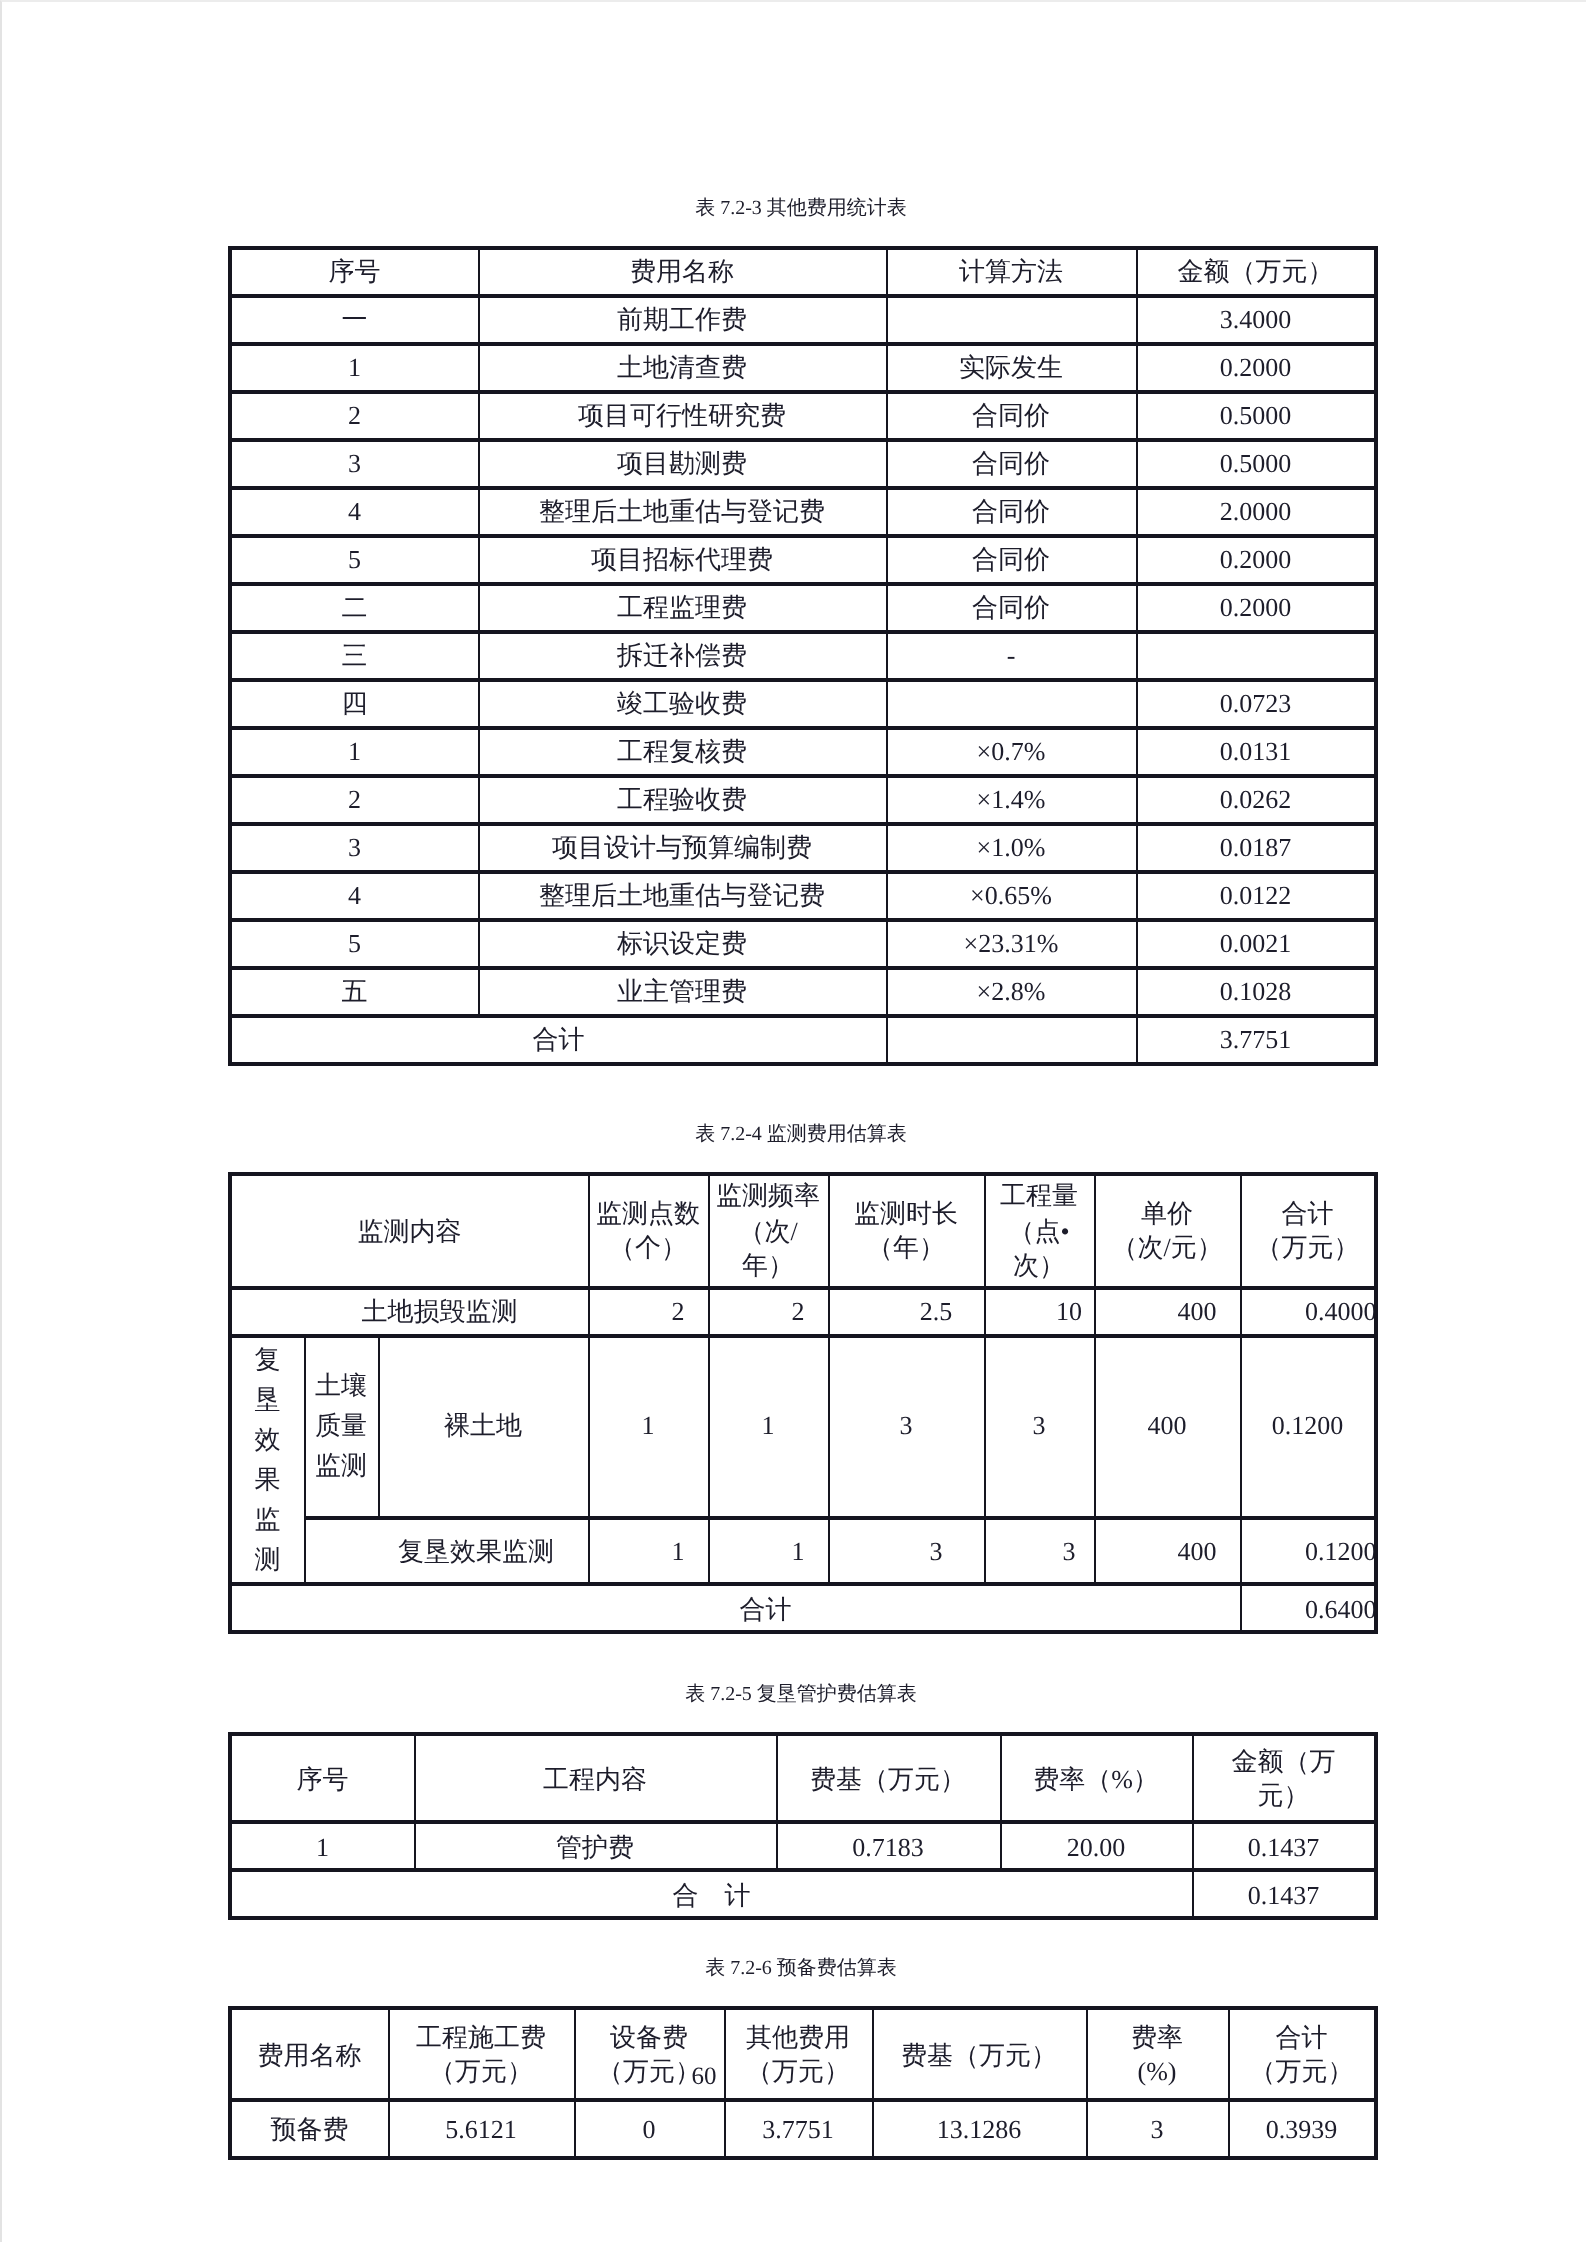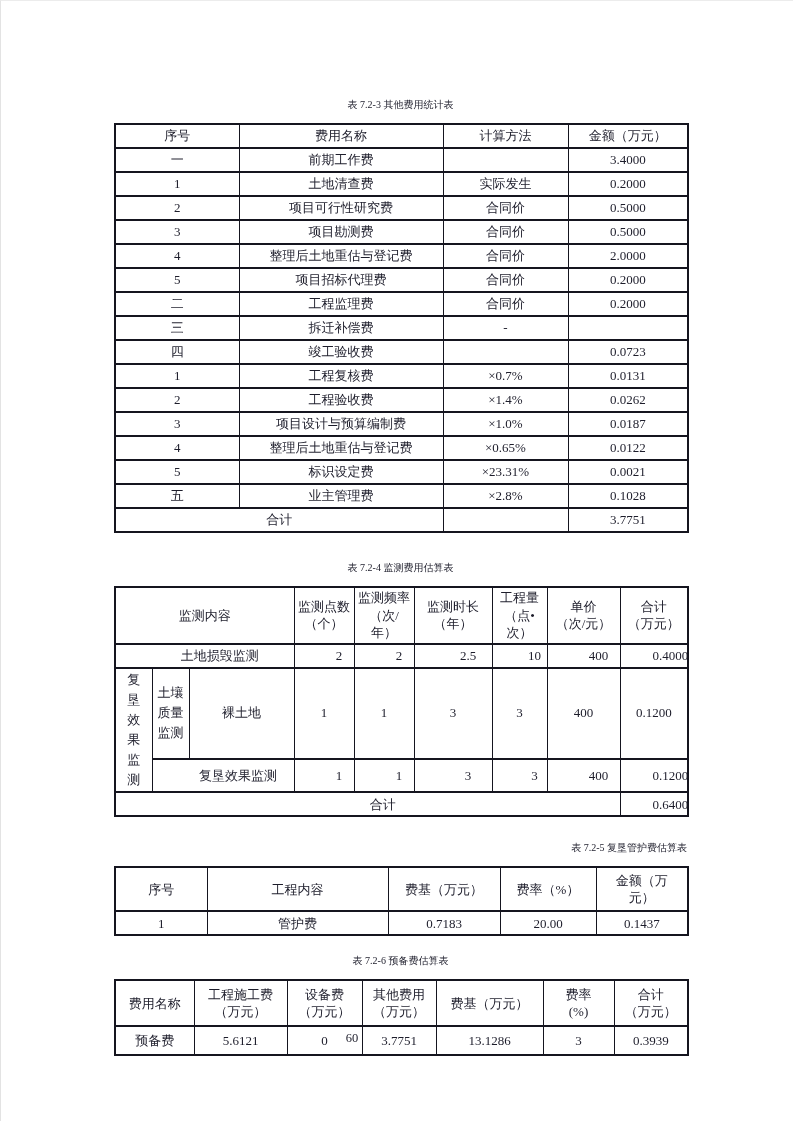--- a/index.html
+++ b/index.html
@@ -21,21 +21,21 @@
   }
   .tbl-title{
     text-align:center;
     font-weight:normal;
     font-size:10px;
     line-height:18px;
     margin:0;
   }
   #title1{margin-top:95px;margin-bottom:9px;}
   #title2{margin-top:26px;margin-bottom:9px;text-align:center;}
-  #title3{margin-top:22px;margin-bottom:9px;text-align:right;}
+  #title3{margin-top:22px;margin-bottom:9px;}
   #title4{margin-top:16px;margin-bottom:9px;}
   table{
     border-collapse:collapse;
     table-layout:fixed;
     width:573px;
     border:2px solid #15151f;
   }
   th,td{
     border:1px solid #15151f;
     border-top-width:2px;
@@ -273,20 +273,24 @@
       </tr>
     </thead>
     <tbody>
       <tr>
         <td>1</td>
         <td>管护费</td>
         <td>0.7183</td>
         <td>20.00</td>
         <td>0.1437</td>
       </tr>
+      <tr>
+        <td colspan="4">合　计</td>
+        <td>0.1437</td>
+      </tr>
     </tbody>
   </table>
 
   <p class="tbl-title" id="title4">表 7.2-6 预备费估算表</p>
   <table class="t4">
     <colgroup>
         <col style="width:79px">
         <col style="width:93px">
         <col style="width:75px">
         <col style="width:74px">

